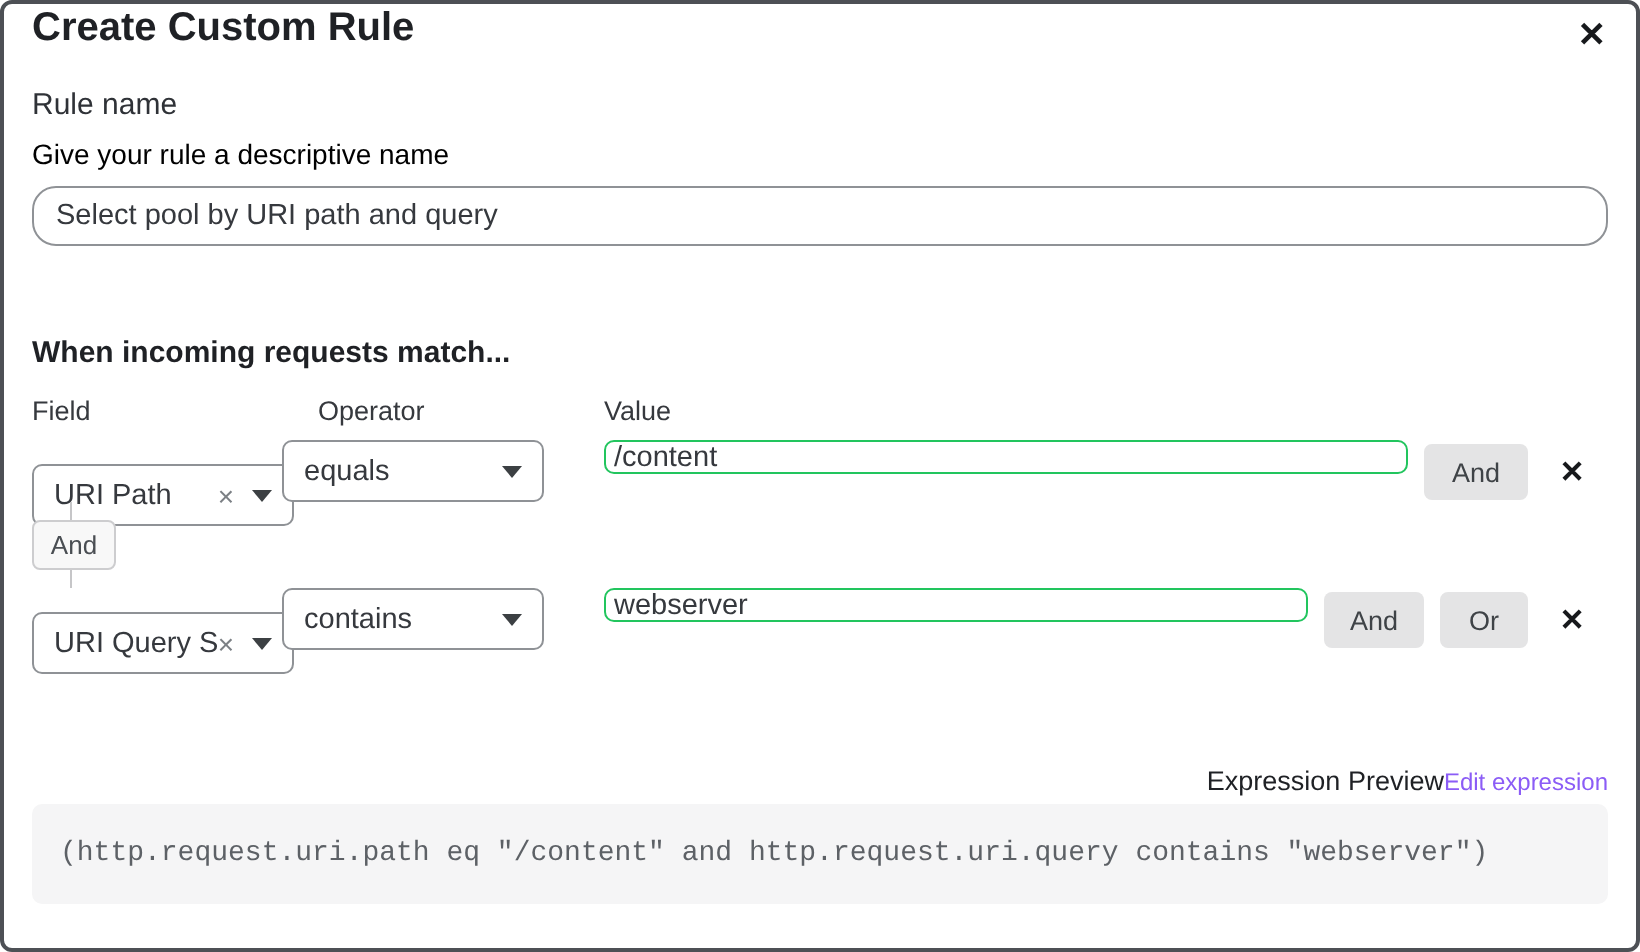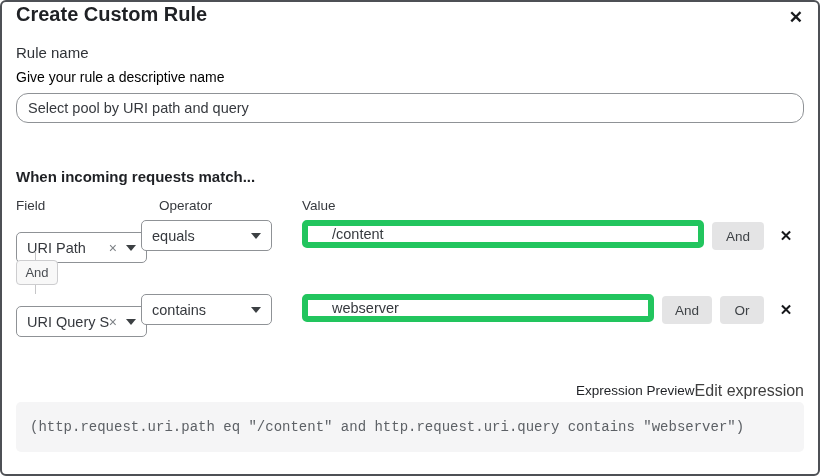--- a/index.html
+++ b/index.html
@@ -120,24 +120,24 @@
     border-top: 6px solid #3c4043;
     margin-left: 9px;
     flex: none;
   }
   .op-sel .caret { margin-left: auto; }
 
   .val-input {
     position: absolute;
     top: 0;
     left: 286px;
-    height: 28px;
-    border: 6px solid #22c55e;
+    height: 17px;
+    border: 1px solid #22c55e;
     border-radius: 5px;
-    padding: 0 24px;
+    padding: 0 4px;
     font-family: "Liberation Sans", sans-serif;
     font-size: 14.5px;
     color: #36393e;
     background: #fff;
     outline: none;
   }
   .val-input.v1 { width: 402px; }
   .val-input.v2 { width: 352px; }
 
   .pill {
@@ -196,21 +196,21 @@
   }
 
   .preview-header {
     margin-top: 57px;
     height: 17px;
     display: flex;
     align-items: center;
     justify-content: flex-end;
   }
   .preview-label { font-size: 13.5px; color: #1f2125; }
-  .edit-link { font-size: 16px; color: #404040; text-decoration: none; cursor: pointer; }
+  .edit-link { font-size: 12px; color: #8b5cf6; text-decoration: none; cursor: pointer; }
 
   .code-block {
     margin-top: 3px;
     height: 50px;
     background: #f5f5f6;
     border-radius: 5px;
     display: flex;
     align-items: center;
     padding: 0 14px;
     font-family: "Liberation Mono", monospace;

